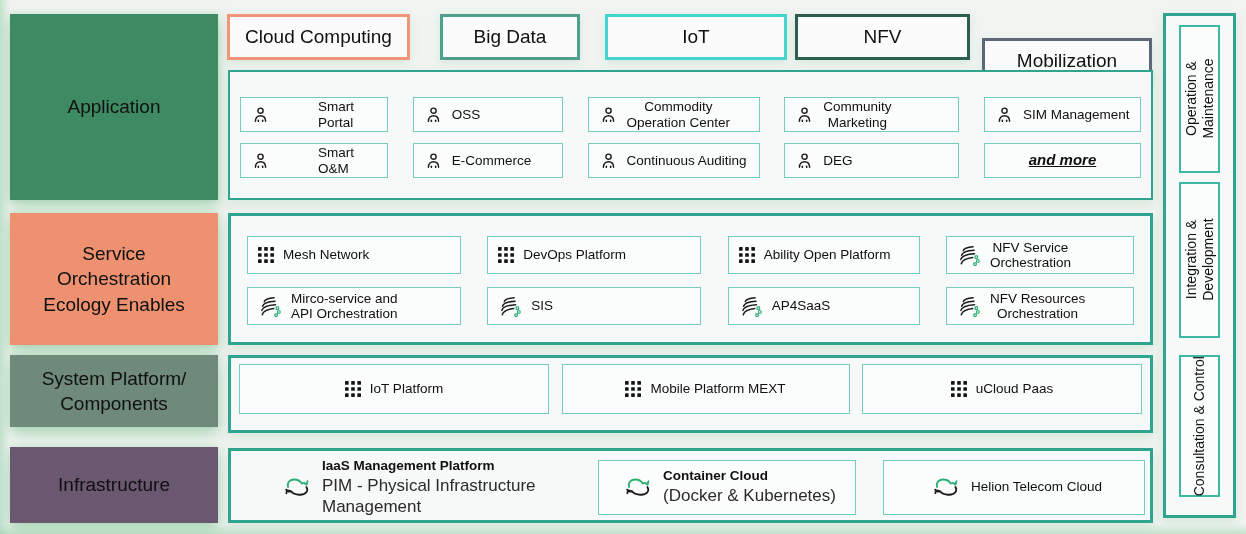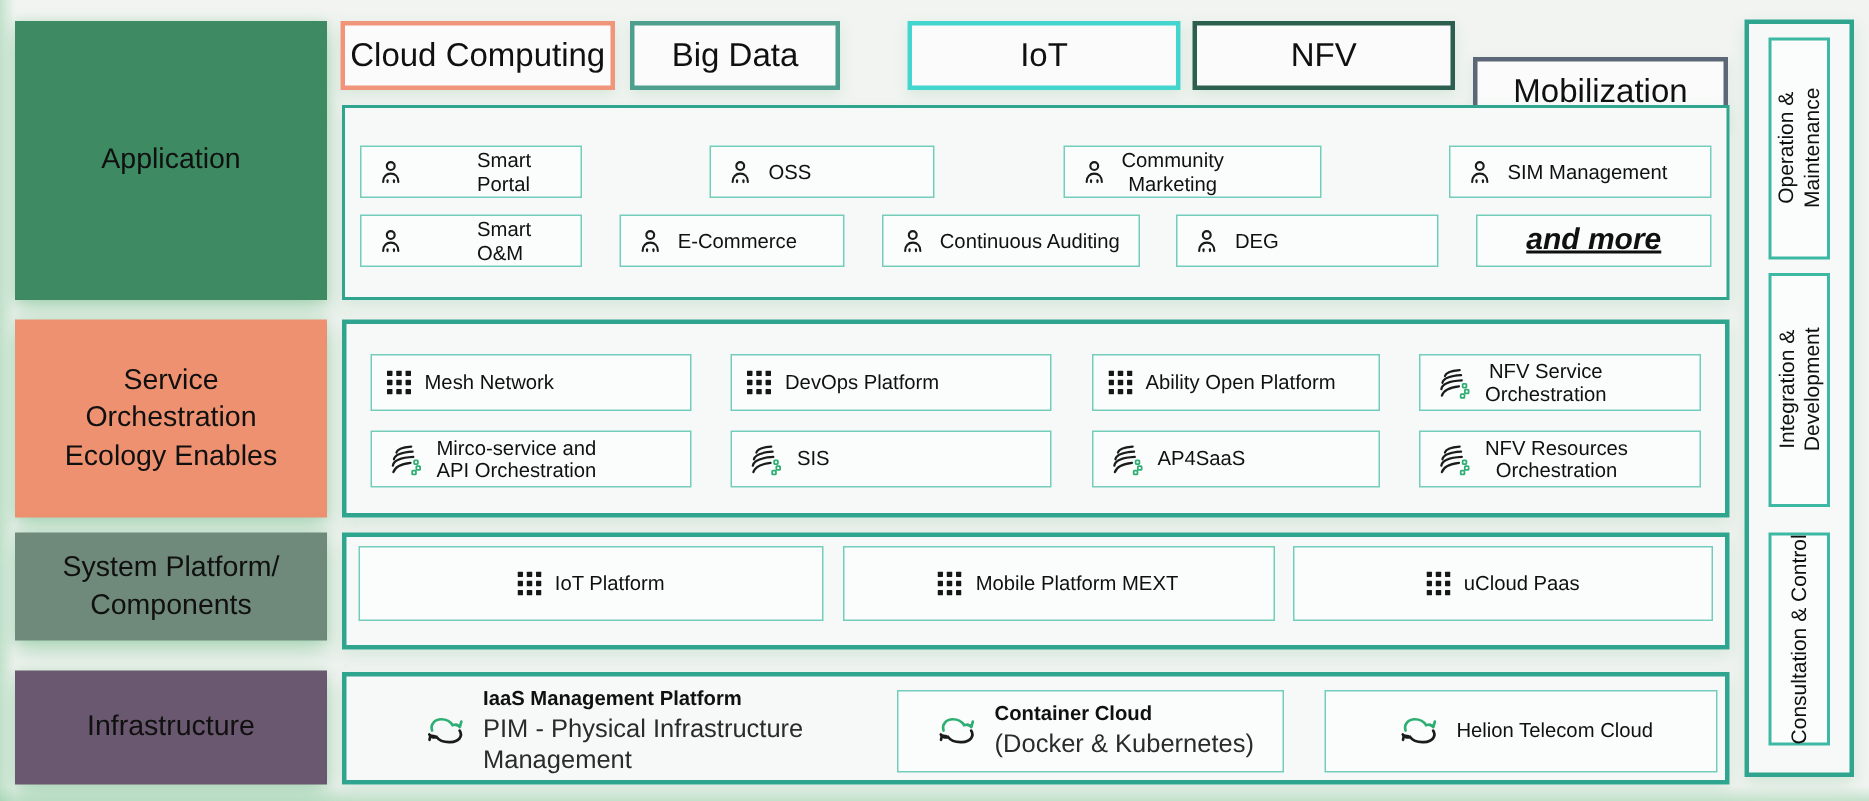--- a/index.html
+++ b/index.html
@@ -23,23 +23,23 @@
   .layer span{display:block;}
   .layer-0{top:14px;height:186px;}
   .layer-1{top:213px;height:132px;}
   .layer-2{top:355px;height:72px;}
   .layer-3{top:447px;height:76px;}
 
   
   .tab{position:absolute;top:14px;height:46px;box-sizing:border-box;
     border:3px solid #999;background:#fafbfa;
     display:flex;align-items:center;justify-content:center;
-    font-size:22px;box-shadow:0 3px 8px rgba(150,200,165,.28);}
+    font-size:19px;box-shadow:0 3px 8px rgba(150,200,165,.28);}
   .tab-0{left:227px;width:183px;}
-  .tab-1{left:420px;width:140px;text-align:right;}
+  .tab-1{left:440px;width:140px;text-align:right;}
   .tab-2{left:605px;width:182px;}
   .tab-3{left:795px;width:175px;}
   .tab-4{left:982px;width:170px;margin-top:24px;}
 
   
   .cbox{position:absolute;left:228px;width:925px;box-sizing:border-box;
     background:#f6f9f8;border:3px solid var(--container-border,#2fa48e);
     box-shadow:0 5px 10px rgba(145,200,160,.25);}
   .c-app{top:70px;height:130px;border-width:2px;padding:25px 10px 0;
     display:flex;flex-direction:column;gap:11px;}
@@ -78,21 +78,21 @@
   .c-infra .irow{display:block;position:relative;height:100%;}
   .c-infra .item{position:absolute;top:9px;height:55px;justify-content:center;}
   .c-infra .item:nth-child(1){left:40px;width:330px;border:none;background:transparent;}
   .c-infra .item:nth-child(2){left:367px;width:258px;}
   .c-infra .item:nth-child(3){left:652px;width:262px;}
   .c-infra .lbl{line-height:1.25;}
   .c-infra .item:nth-child(-n+2) .lbl span:first-child{font-weight:700;}
   .sub{font-size:17px;color:#2b2b2b;}
 
   .emphasis{justify-content:center;padding:0;}
-  .emphasis .lbl{font-size:20px;font-style:italic;font-weight:600;}
+  .emphasis .lbl{font-size:15px;font-style:italic;font-weight:600;}
   .emphasis .lbl span{text-decoration:underline;}
 
   
   .rail{position:absolute;left:1163px;top:13px;width:73px;height:505px;box-sizing:border-box;
     border:3px solid var(--container-border,#2fa48e);background:#f6f9f8;
     box-shadow:0 5px 10px rgba(145,200,160,.3);}
   .rail-box{position:absolute;left:13px;width:41px;box-sizing:border-box;
     border:2px solid #3db8a2;background:#fbfdfc;
     display:flex;align-items:center;justify-content:center;overflow:visible;}
   .rail-0{top:9px;height:148px;}
@@ -174,20 +174,34 @@
         <div class="item">
           <span class="icon">
             <svg viewBox="0 0 24 24" fill="none" stroke="#1a1a1a" stroke-width="1.8" stroke-linecap="round">
               <circle cx="12" cy="7.2" r="3.3"></circle>
               <path d="M5.6 20.6c0-4.8 2.9-7 6.4-7s6.4 2.2 6.4 7"></path>
               <path d="M9.3 19.2v1.5"></path>
               <path d="M14.7 19.2v1.5"></path>
             </svg>
           </span>
           <div class="lbl multi">
+            <span>Commodity</span>
+            <span>Operation Center</span>
+          </div>
+        </div>
+        <div class="item">
+          <span class="icon">
+            <svg viewBox="0 0 24 24" fill="none" stroke="#1a1a1a" stroke-width="1.8" stroke-linecap="round">
+              <circle cx="12" cy="7.2" r="3.3"></circle>
+              <path d="M5.6 20.6c0-4.8 2.9-7 6.4-7s6.4 2.2 6.4 7"></path>
+              <path d="M9.3 19.2v1.5"></path>
+              <path d="M14.7 19.2v1.5"></path>
+            </svg>
+          </span>
+          <div class="lbl multi">
             <span>Community</span>
             <span>Marketing</span>
           </div>
         </div>
         <div class="item">
           <span class="icon">
             <svg viewBox="0 0 24 24" fill="none" stroke="#1a1a1a" stroke-width="1.8" stroke-linecap="round">
               <circle cx="12" cy="7.2" r="3.3"></circle>
               <path d="M5.6 20.6c0-4.8 2.9-7 6.4-7s6.4 2.2 6.4 7"></path>
               <path d="M9.3 19.2v1.5"></path>

